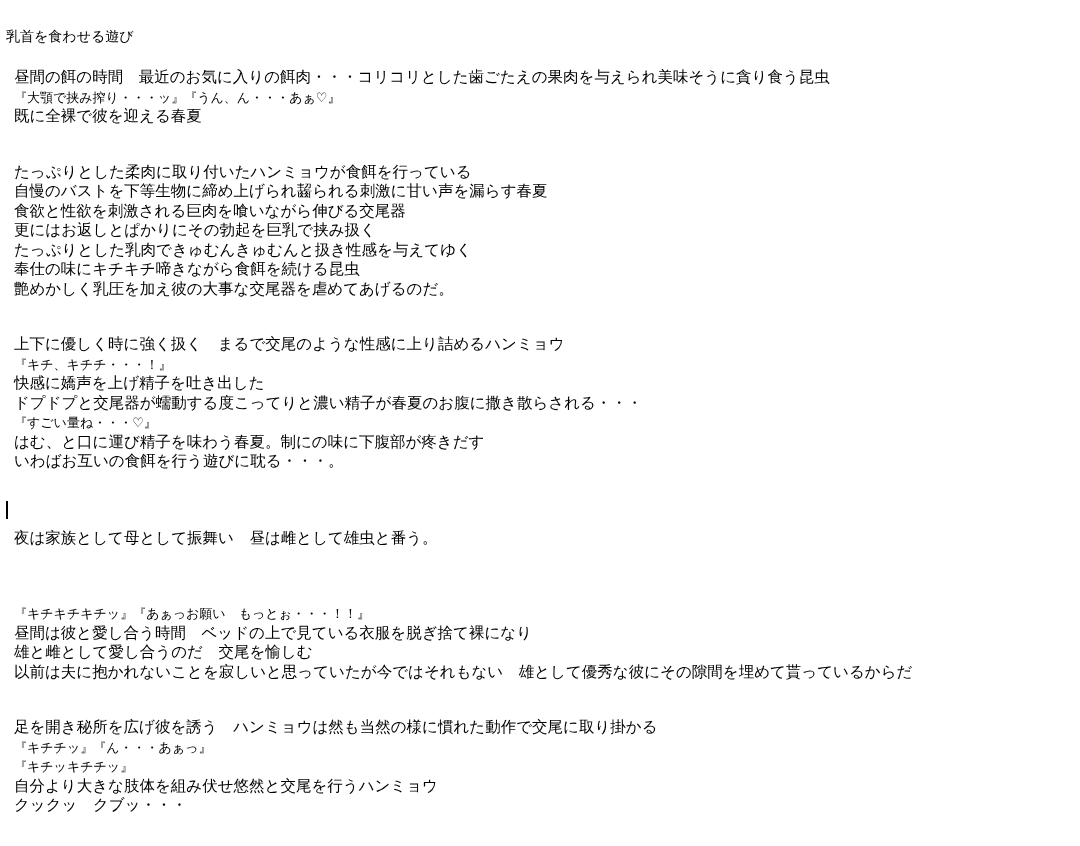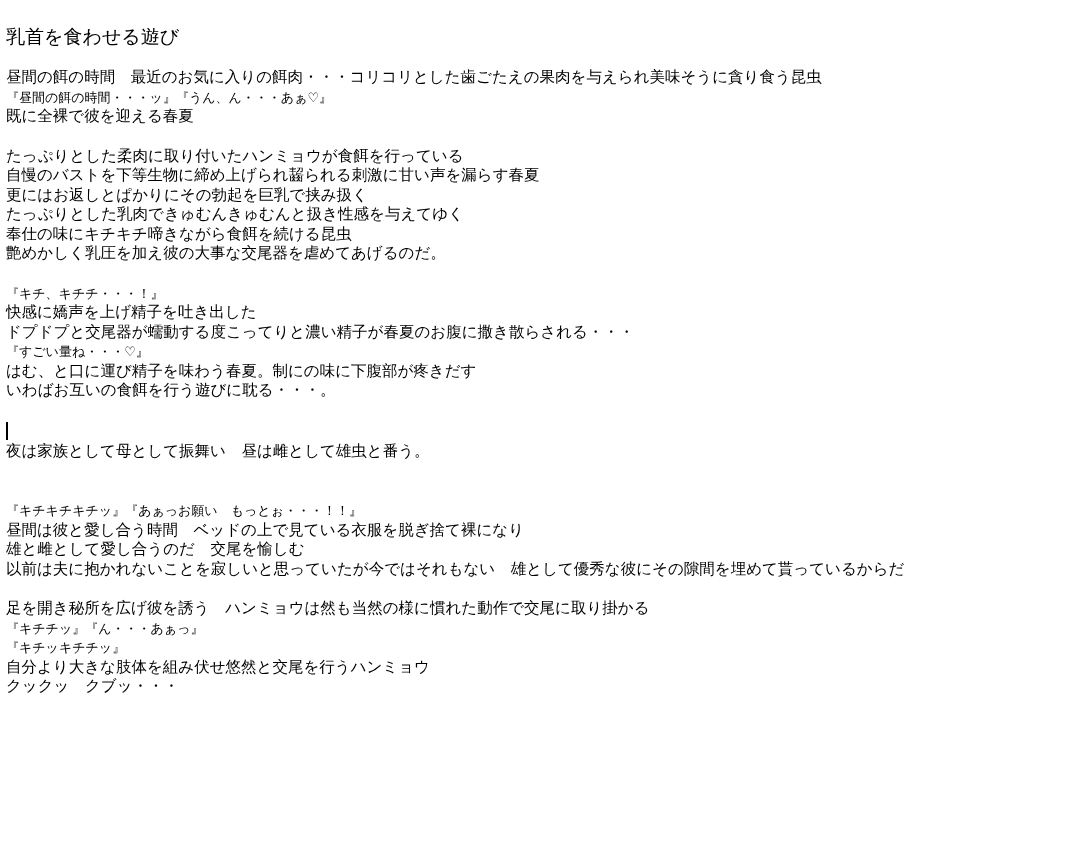--- a/index.html
+++ b/index.html
@@ -14,27 +14,27 @@
     color: #000000;
   }
   .page {
     width: 1080px;
     min-height: 846px;
     box-sizing: border-box;
     padding: 26px 8px 8px 6px;
     background: #ffffff;
   }
   .doc-title {
-    font-size: 19px;
+    font-size: 14px;
     line-height: 20px;
     margin: 0 0 22px 0;
     white-space: pre-wrap;
   }
   .block {
-    margin: 0;
+    margin: 8px;
   }
   .line {
     font-size: 15.5px;
     line-height: 19.5px;
     white-space: pre-wrap;
     min-height: 19.5px;
   }
   .line.small {
     font-size: 13px;
     line-height: 19.5px;
@@ -59,38 +59,40 @@
 </style>
 </head>
 <body>
 
 <div class="page">
 
   <div class="doc-title">乳首を食わせる遊び</div>
 
   <div class="block">
     <div class="line">昼間の餌の時間　最近のお気に入りの餌肉・・・コリコリとした歯ごたえの果肉を与えられ美味そうに貪り食う昆虫</div>
-    <div class="line small">『昼間の餌の時間・・・ッ』『うん、ん・・・あぁ♡』</div>
+    <div class="line small">『大顎で挟み搾り・・・ッ』『うん、ん・・・あぁ♡』</div>
     <div class="line">既に全裸で彼を迎える春夏</div>
   </div>
 
   <div class="spacer-lg"></div>
 
   <div class="block">
     <div class="line">たっぷりとした柔肉に取り付いたハンミョウが食餌を行っている</div>
     <div class="line">自慢のバストを下等生物に締め上げられ齧られる刺激に甘い声を漏らす春夏</div>
+    <div class="line">食欲と性欲を刺激される巨肉を喰いながら伸びる交尾器</div>
     <div class="line">更にはお返しとぱかりにその勃起を巨乳で挟み扱く</div>
     <div class="line">たっぷりとした乳肉できゅむんきゅむんと扱き性感を与えてゆく</div>
     <div class="line">奉仕の味にキチキチ啼きながら食餌を続ける昆虫</div>
     <div class="line">艶めかしく乳圧を加え彼の大事な交尾器を虐めてあげるのだ。</div>
   </div>
 
   <div class="spacer-lg"></div>
 
   <div class="block">
+    <div class="line">上下に優しく時に強く扱く　まるで交尾のような性感に上り詰めるハンミョウ</div>
     <div class="line small">『キチ、キチチ・・・！』</div>
     <div class="line">快感に嬌声を上げ精子を吐き出した</div>
     <div class="line">ドプドプと交尾器が蠕動する度こってりと濃い精子が春夏のお腹に撒き散らされる・・・</div>
     <div class="line small">『すごい量ね・・・♡』</div>
     <div class="line">はむ、と口に運び精子を味わう春夏。制にの味に下腹部が疼きだす</div>
     <div class="line">いわばお互いの食餌を行う遊びに耽る・・・。</div>
   </div>
 
   <div class="spacer-sm"></div>
 

